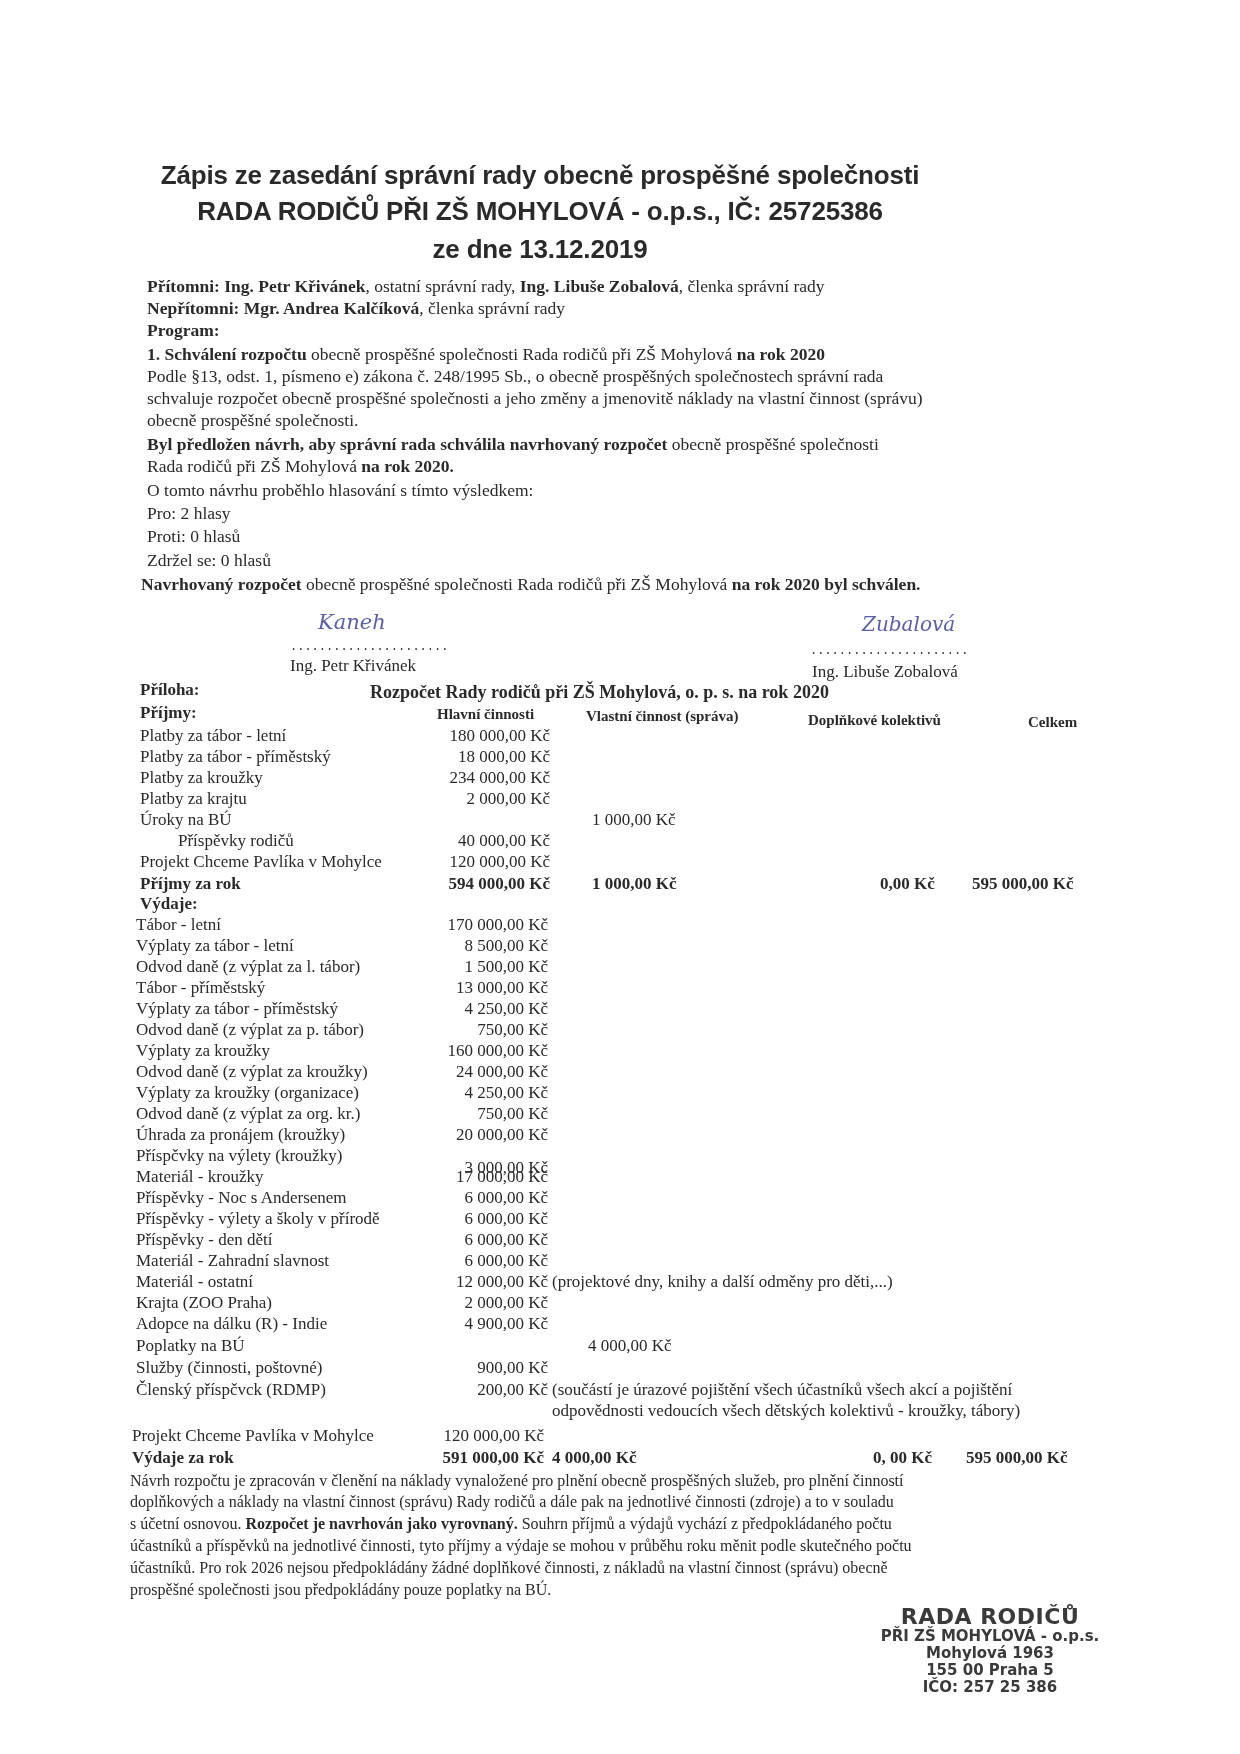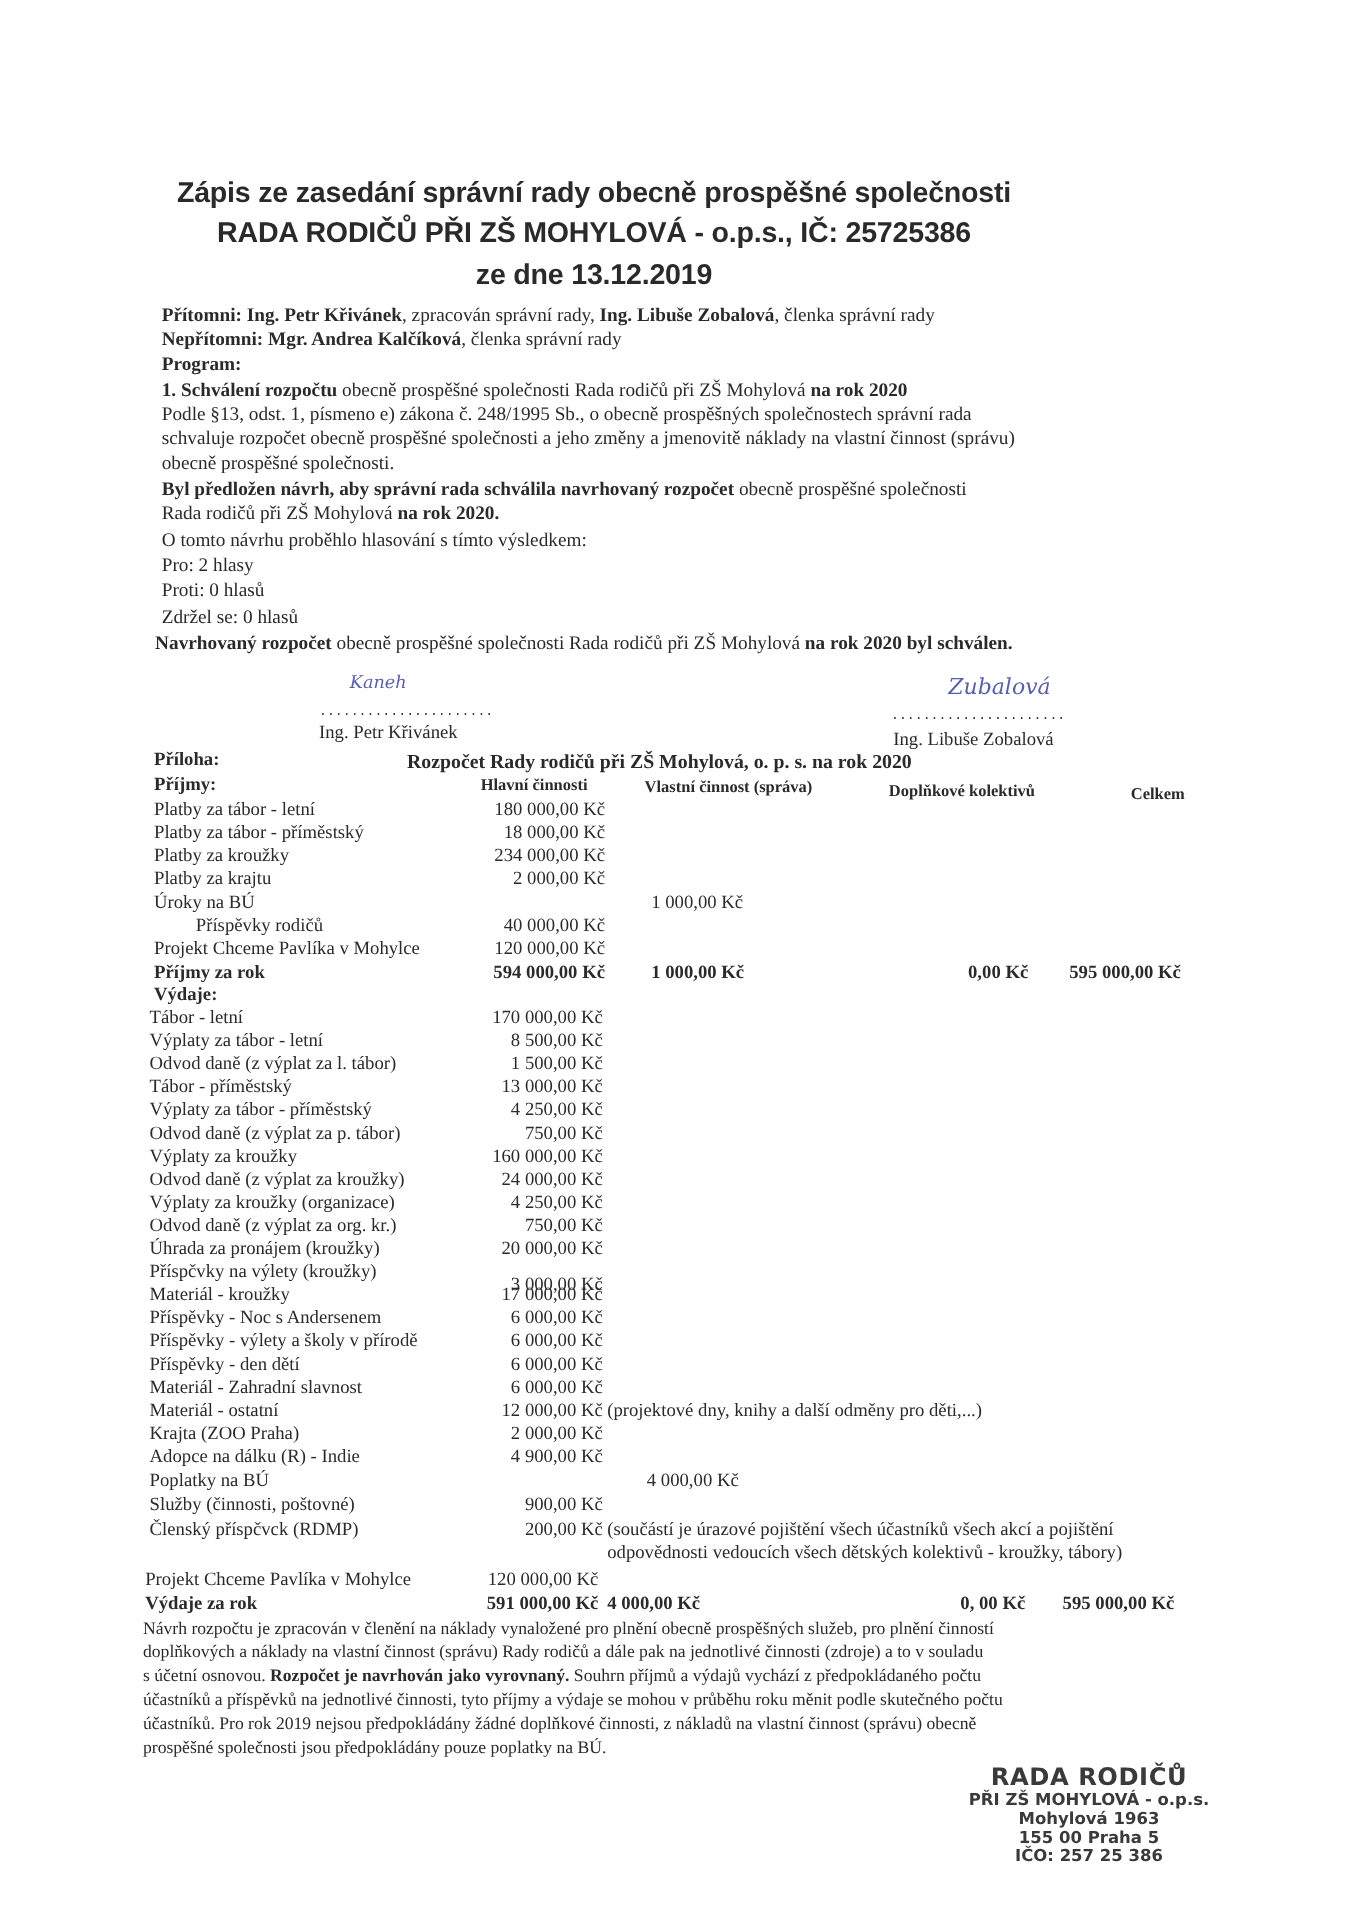--- a/index.html
+++ b/index.html
@@ -6,21 +6,21 @@
   body { width: 1240px; height: 1754px; position: relative; overflow: hidden; color: #1a1a1a; }
   .page { position: absolute; left: 0; top: 0; width: 1240px; height: 1754px; background: #fff; }
   .title { position: absolute; left: 0; width: 1080px; text-align: center; font-family: "Liberation Sans", sans-serif; font-weight: bold; font-size: 26px; color: #2a2a2a; letter-spacing: -0.2px; }
   .t1 { top: 160px; }
   .t2 { top: 196px; }
   .t3 { top: 234px; }
   .body-text { position: absolute; left: 147px; font-family: "Liberation Serif", serif; font-size: 17.5px; line-height: 20.5px; color: #2a2a2a; }
   .line { position: absolute; white-space: nowrap; }
   b { font-weight: bold; }
   .sig { position: absolute; font-family: "Liberation Serif", serif; font-size: 17px; color: #2a2a2a; }
-  .scribble { position: absolute; font-family: "DejaVu Serif", serif; font-style: italic; color: #5b5fa8; font-size: 16px; }
+  .scribble { position: absolute; font-family: "DejaVu Serif", serif; font-style: italic; color: #5b5fa8; font-size: 21px; }
   .dots { position: absolute; font-family: "Liberation Mono", monospace; font-size: 12px; letter-spacing: 0px; color: #333; }
   .tbl { position: absolute; font-family: "Liberation Serif", serif; font-size: 17px; color: #2a2a2a; }
   .row { position: absolute; left: 0; height: 20px; white-space: nowrap; }
   .cell { position: absolute; top: 0; white-space: nowrap; }
   .c1 { right: auto; width: 130px; text-align: right; }
   .stamp { position: absolute; left: 860px; top: 1606px; width: 260px; text-align: center; font-family: "DejaVu Sans", sans-serif; font-weight: bold; color: #3a3a3a; }
   .stamp .s1 { font-size: 22px; line-height: 22px; letter-spacing: 0.5px; }
   .stamp .s2 { font-size: 15px; line-height: 17px; }
 </style>
 </head>
@@ -28,21 +28,21 @@
 
 <div class="page">
 
   <div class="title t1">Zápis ze zasedání správní rady obecně prospěšné společnosti</div>
   <div class="title t2">RADA RODIČŮ PŘI ZŠ MOHYLOVÁ - o.p.s., IČ: 25725386</div>
   <div class="title t3">ze dne 13.12.2019</div>
 
   <div class="body-text" style="top:0;">
     <div class="line" style="top:276px;">
       <b>Přítomni:</b>
-      <b>Ing. Petr Křivánek</b><span>, zpracován správní rady, </span><b>Ing. Libuše Zobalová</b><span>, členka správní rady</span>
+      <b>Ing. Petr Křivánek</b><span>, ostatní správní rady, </span><b>Ing. Libuše Zobalová</b><span>, členka správní rady</span>
     </div>
     <div class="line" style="top:298px;">
       <b>Nepřítomni:</b>
       <b>Mgr. Andrea Kalčíková</b><span>, členka správní rady</span>
     </div>
     <div class="line" style="top:320px;"><b>Program:</b></div>
     <div class="line" style="top:344px;">
       <b>1. Schválení rozpočtu</b><span> obecně prospěšné společnosti Rada rodičů při ZŠ Mohylová </span><b>na rok 2020</b>
     </div>
     <div class="line" style="top:366px;">Podle §13, odst. 1, písmeno e) zákona č. 248/1995 Sb., o obecně prospěšných společnostech správní rada</div>
@@ -230,21 +230,21 @@
         <span class="cell" style="left:966px;">595 000,00 Kč</span>
       </div>
     </div>
   </div>
 
   <div class="tbl" style="left:0; top:0; font-size:16px;">
     <div class="line" style="left:130px; top:1472px;">Návrh rozpočtu je zpracován v členění na náklady vynaložené pro plnění obecně prospěšných služeb, pro plnění činností</div>
     <div class="line" style="left:130px; top:1493px;">doplňkových a náklady na vlastní činnost (správu) Rady rodičů a dále pak na jednotlivé činnosti (zdroje) a to v souladu</div>
     <div class="line" style="left:130px; top:1515px;"><span>s účetní osnovou. </span><b>Rozpočet je navrhován jako vyrovnaný.</b><span> Souhrn příjmů a výdajů vychází z předpokládaného počtu</span></div>
     <div class="line" style="left:130px; top:1537px;">účastníků a příspěvků na jednotlivé činnosti, tyto příjmy a výdaje se mohou v průběhu roku měnit podle skutečného počtu</div>
-    <div class="line" style="left:130px; top:1559px;">účastníků. Pro rok 2019 nejsou předpokládány žádné doplňkové činnosti, z nákladů na vlastní činnost (správu) obecně</div>
+    <div class="line" style="left:130px; top:1559px;">účastníků. Pro rok 2026 nejsou předpokládány žádné doplňkové činnosti, z nákladů na vlastní činnost (správu) obecně</div>
     <div class="line" style="left:130px; top:1581px;">prospěšné společnosti jsou předpokládány pouze poplatky na BÚ.</div>
   </div>
 
   <div class="stamp">
     <div class="s1">RADA RODIČŮ</div>
     <div class="s2">PŘI ZŠ MOHYLOVÁ - o.p.s.</div>
     <div class="s2">Mohylová 1963</div>
     <div class="s2">155 00  Praha 5</div>
     <div class="s2">IČO: 257 25 386</div>
   </div>

